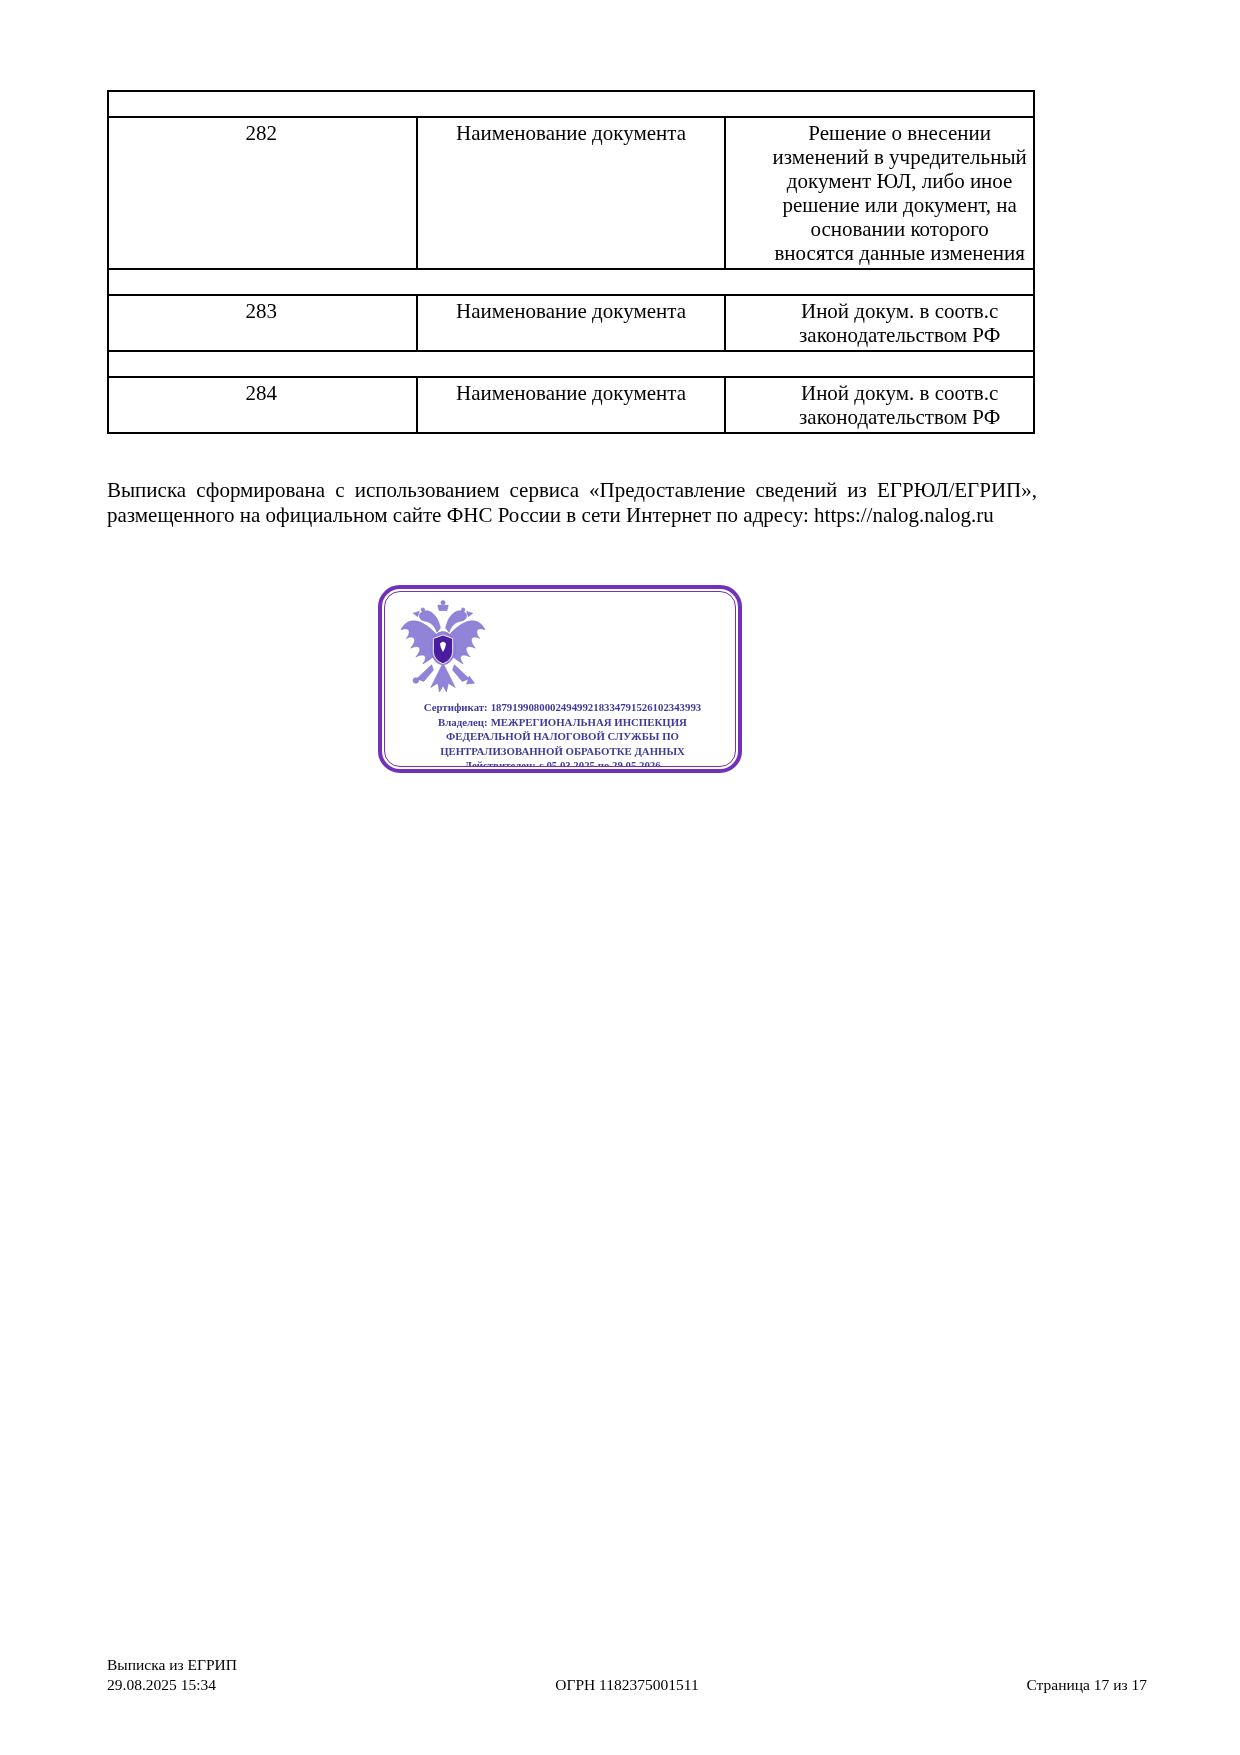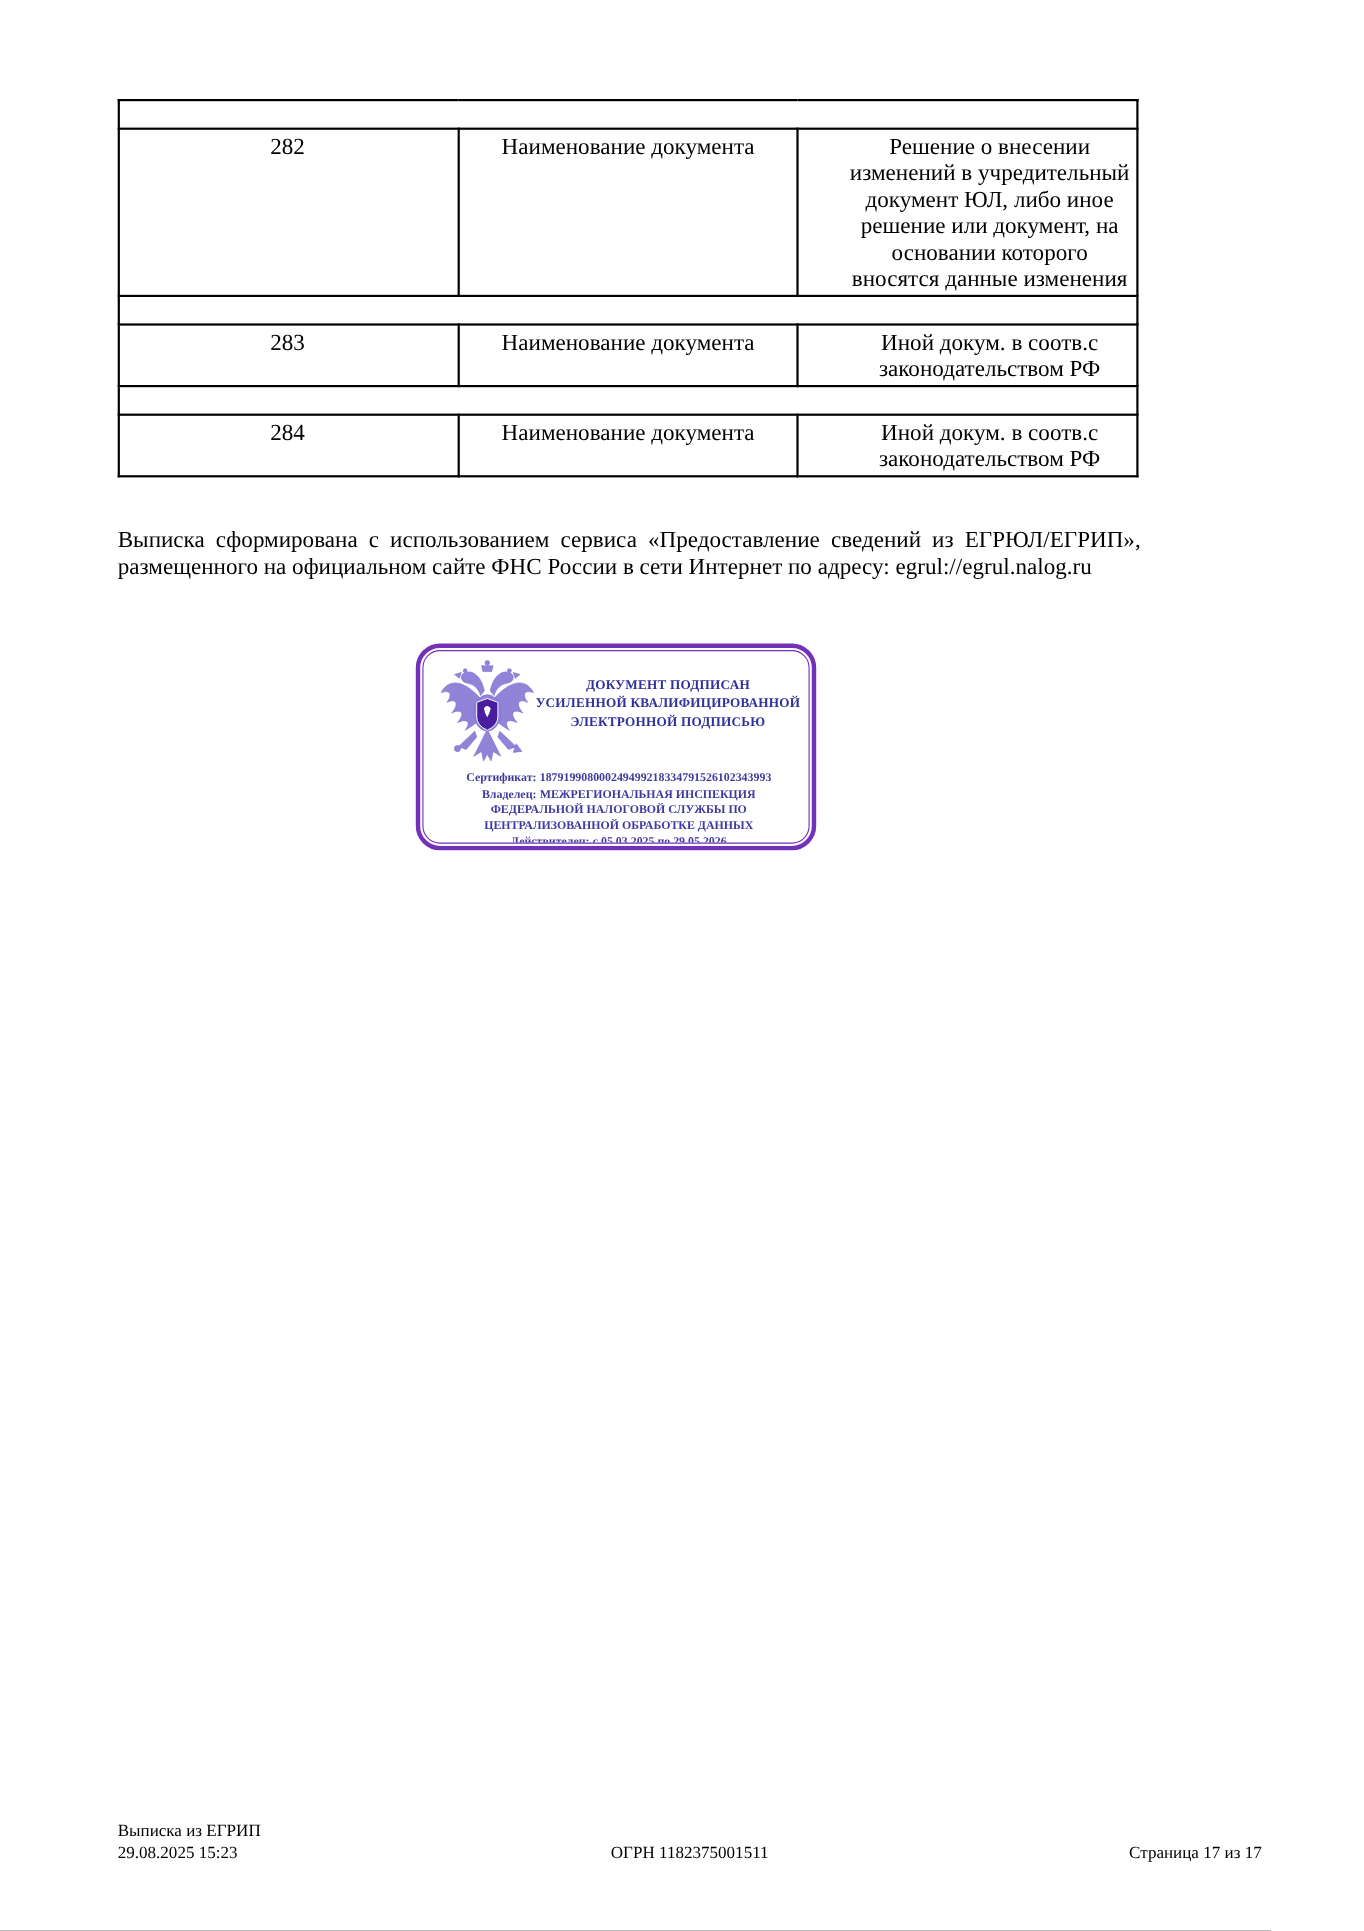--- a/index.html
+++ b/index.html
@@ -128,21 +128,21 @@
     <tr>
       <td class="num">284</td>
       <td class="lbl">Наименование документа</td>
       <td class="val">
         <div class="val-inner">Иной докум. в соотв.с законодательством РФ</div>
       </td>
     </tr>
   </tbody>
     </table>
 
-  <div class="note"><span>Выписка сформирована с использованием сервиса «Предоставление сведений из ЕГРЮЛ/ЕГРИП», размещенного на официальном сайте ФНС России в сети Интернет по адресу: </span><span>egrul://egrul.nalog.ru</span></div>
+  <div class="note"><span>Выписка сформирована с использованием сервиса «Предоставление сведений из ЕГРЮЛ/ЕГРИП», размещенного на официальном сайте ФНС России в сети Интернет по адресу: </span><span>https://nalog.nalog.ru</span></div>
 
   <div class="stamp">
     <div class="stamp-inner">
       <div class="stamp-top">
         <div class="eagle-wrap">
           <svg viewBox="0 0 100 112" width="88" height="98" xmlns="http://www.w3.org/2000/svg">
             <g fill="#9184d8" stroke="#7a68cc" stroke-width="0.6">
 
               <circle cx="50" cy="3" r="2.4"></circle>
               <path d="M44 6 h12 l-1.5 6 h-9 z"></path>
@@ -167,36 +167,31 @@
               <circle cx="19" cy="92" r="3.2"></circle>
 
               <path d="M63 74 L80 90 L72 93 L61 80 Z"></path>
               <path d="M80 87 l6 8 -9 1 z"></path>
             </g>
 
             <path d="M50 40 L61 44 V59 Q61 68 50 73 Q39 68 39 59 V44 Z" fill="#4a1d9e" stroke="#ffffff" stroke-width="1"></path>
             <path d="M46.5 50 q3.5 -4.5 7 0 q-1 6 -3.5 9.5 q-2.5 -3.5 -3.5 -9.5" fill="#ffffff"></path>
           </svg>
         </div>
-        <div class="stamp-title">
-          <div>ДОКУМЕНТ ПОДПИСАН</div>
-          <div>УСИЛЕННОЙ КВАЛИФИЦИРОВАННОЙ</div>
-          <div>ЭЛЕКТРОННОЙ ПОДПИСЬЮ</div>
-        </div>
       </div>
       <div class="stamp-details">
         <div><span class="stamp-label">Сертификат:</span><span>187919908000249499218334791526102343993</span></div>
         <div><span class="stamp-label">Владелец:</span><span>МЕЖРЕГИОНАЛЬНАЯ ИНСПЕКЦИЯ ФЕДЕРАЛЬНОЙ НАЛОГОВОЙ СЛУЖБЫ ПО ЦЕНТРАЛИЗОВАННОЙ ОБРАБОТКЕ ДАННЫХ</span></div>
         <div><span class="stamp-label">Действителен:</span><span>с 05.03.2025 по 29.05.2026</span></div>
       </div>
     </div>
   </div>
 
   <div class="footer">
     <div class="footer-line1">Выписка из ЕГРИП</div>
     <div class="footer-line2">
-      <span class="f-left">29.08.2025 15:23</span>
+      <span class="f-left">29.08.2025 15:34</span>
       <span class="f-center">ОГРН 1182375001511</span>
       <span class="f-right">Страница 17 из 17</span>
     </div>
   </div>
 
 </div>
 
 </body></html>

